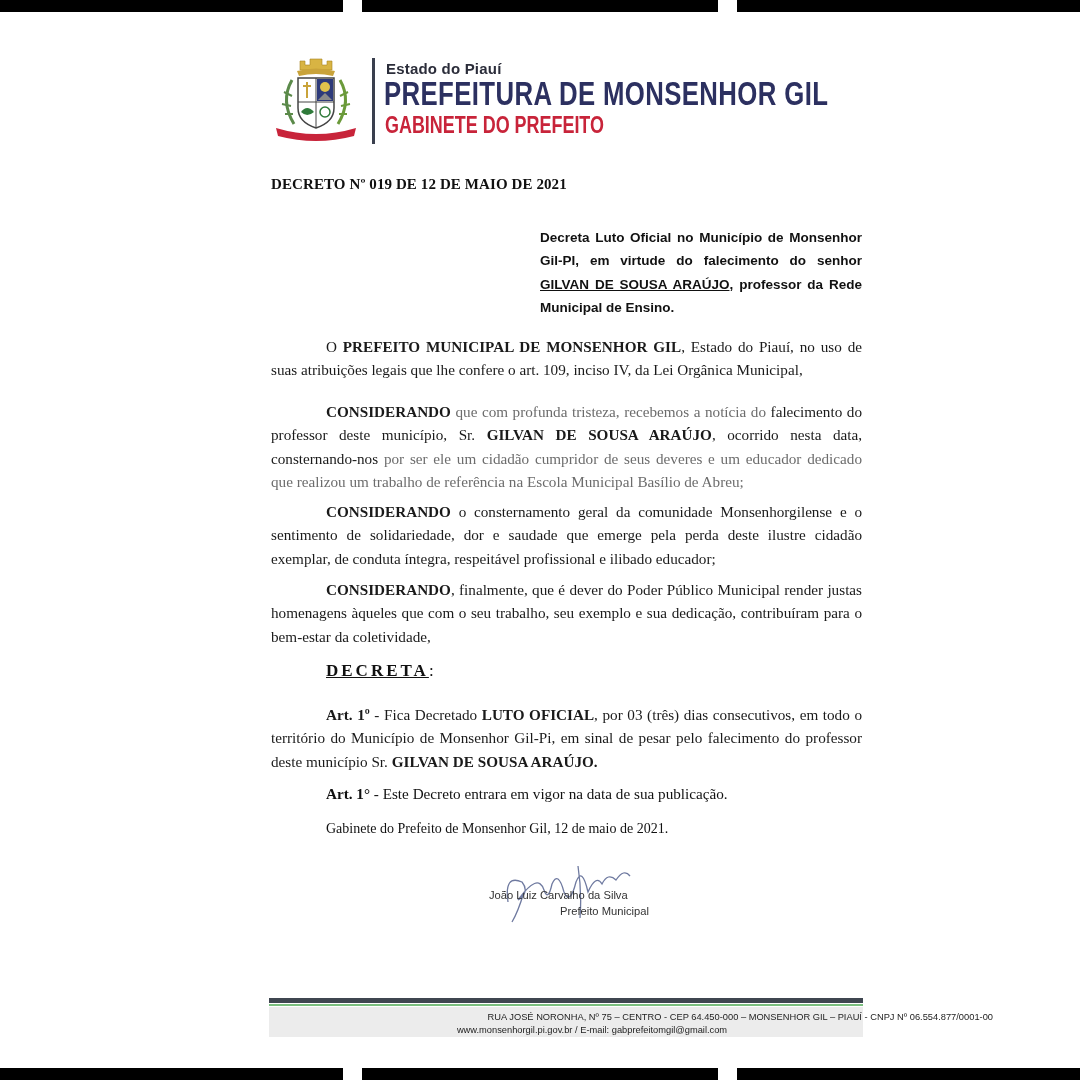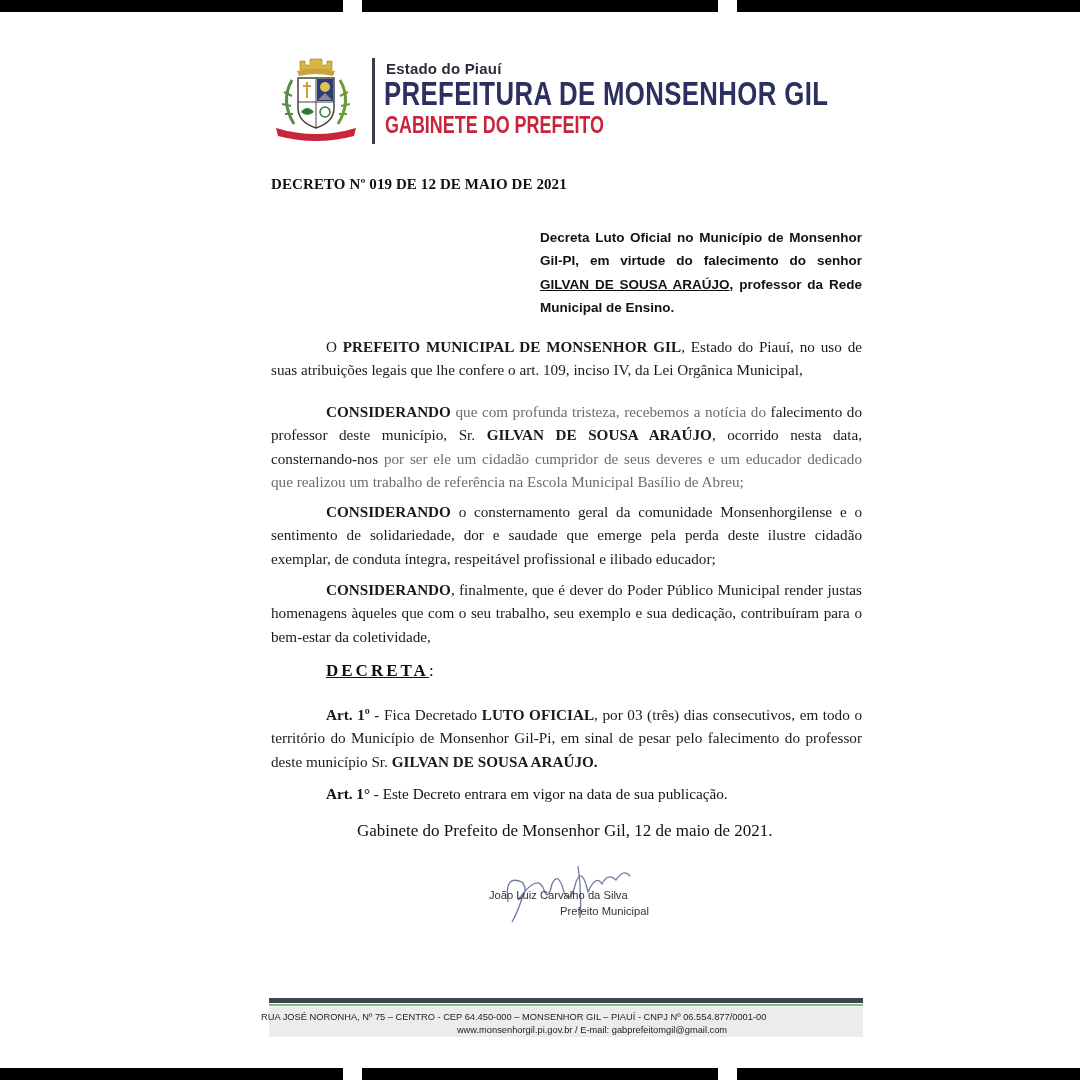--- a/index.html
+++ b/index.html
@@ -34,32 +34,32 @@
   .grey{color:#6c6c6c;}
   .p1{top:335px;}
   .p2{top:400px;}
   .p3{top:500px;}
   .p4{top:578px;}
   .decreta{position:absolute;left:326px;top:661px;font-size:17px;font-weight:bold;letter-spacing:3px;}
   .decreta .u{text-decoration:underline;}
   .decreta .colon{font-weight:normal;letter-spacing:0;}
   .p5{top:703px;}
   .p6{position:absolute;left:326px;top:785px;font-size:15.2px;}
-  .p7{position:absolute;left:326px;top:821px;font-size:17px;margin-left:31px;}
+  .p7{position:absolute;left:326px;top:821px;font-size:14px;}
 
   .sig{position:absolute;left:478px;top:862px;width:190px;height:62px;}
   .sig-name{position:absolute;left:489px;top:889px;font-family:"Liberation Sans","DejaVu Sans",sans-serif;
             font-size:11.2px;color:#333;}
   .sig-role{position:absolute;left:514px;top:905px;font-family:"Liberation Sans","DejaVu Sans",sans-serif;
             font-size:11.2px;color:#333;padding-left:46px;}
 
   .f-dark{position:absolute;left:269px;top:998px;width:594px;height:5px;background:#3f4650;}
   .f-green{position:absolute;left:269px;top:1004px;width:594px;height:2px;background:#7bbf7f;}
   .f-panel{position:absolute;left:269px;top:1007px;width:594px;height:30px;background:#ececec;}
-  .f-line1{position:absolute;left:261px;width:714px;top:1012px;text-align:left;
+  .f-line1{position:absolute;left:279px;width:714px;top:1012px;text-align:right;
            font-family:"Liberation Sans","DejaVu Sans",sans-serif;font-size:9.3px;color:#222;white-space:nowrap;}
   .f-line2{position:absolute;left:269px;width:646px;top:1025px;text-align:center;
            font-family:"Liberation Sans","DejaVu Sans",sans-serif;font-size:9.3px;color:#222;white-space:nowrap;}
 </style>
 </head>
 <body>
 
 <div class="bar top b1"></div>
 <div class="bar top b2"></div>
 <div class="bar top b3"></div>

